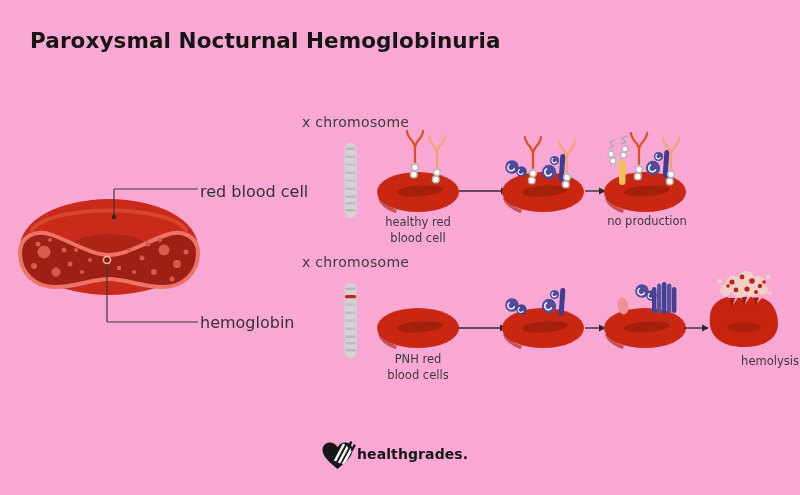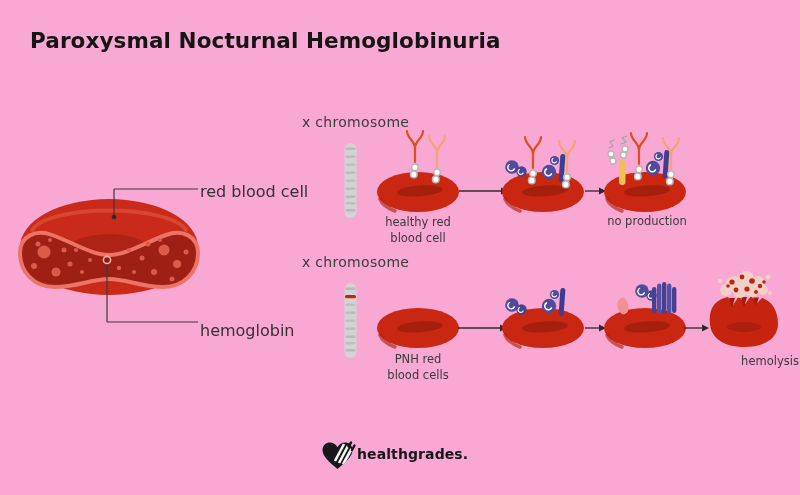--- a/index.html
+++ b/index.html
@@ -112,21 +112,21 @@
     </g>
     <g stroke="#3a3a3a" stroke-width="1.2" fill="none">
       <path d="M100,9 H184"></path>
       <path d="M100,9 V36"></path>
       <path d="M93,84 V142"></path>
       <path d="M93,142 H184"></path>
     </g>
     <circle cx="100" cy="37" r="2.3" fill="#2c2c2c"></circle>
   </svg>
   <div class="abs callout" style="left:200px;top:182px">red blood cell</div>
-  <div class="abs callout" style="left:200px;top:321px">hemoglobin</div>
+  <div class="abs callout" style="left:200px;top:313px">hemoglobin</div>
 
   
   <div class="row">
     <div class="abs chromlbl" style="left:302px;top:114px">x chromosome</div>
 
     <svg class="abs" style="left:343px;top:142px" width="15" height="77" viewBox="0 0 15 77">
       <use href="#chrom-body"></use>
     </svg>
 
     <svg class="abs" style="left:372px;top:126px" width="92" height="90" viewBox="0 0 92 90">

